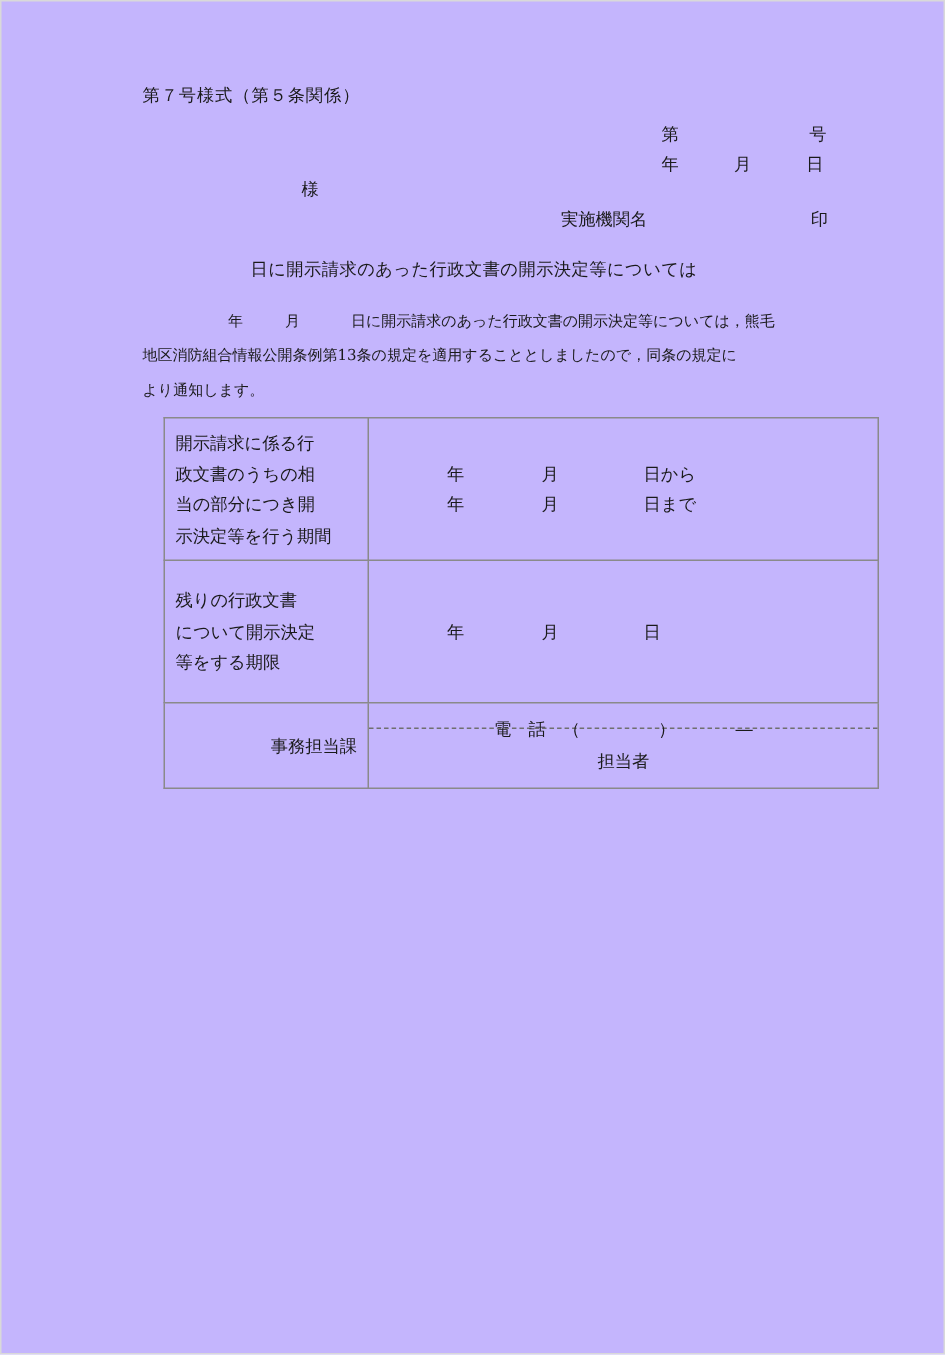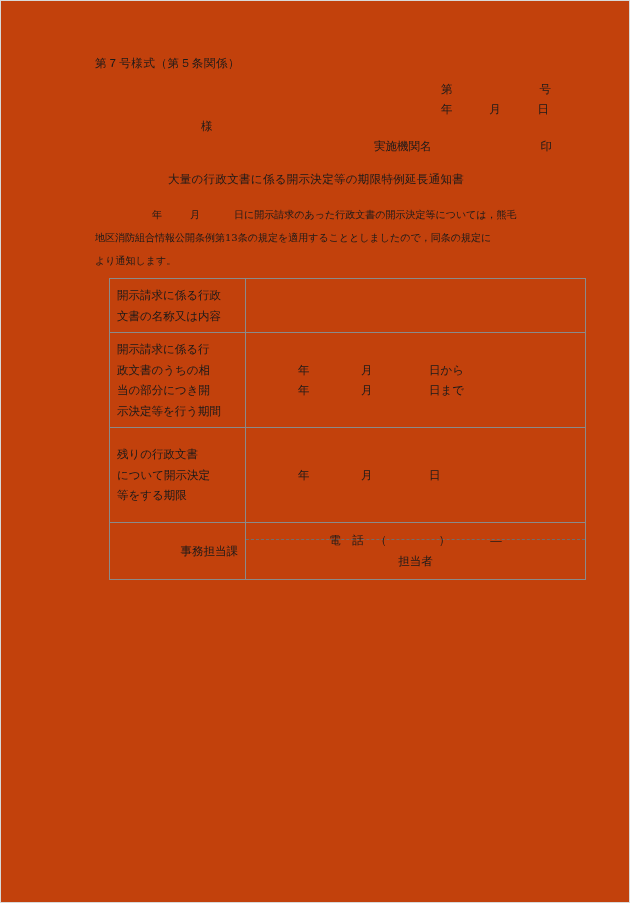--- a/index.html
+++ b/index.html
@@ -9,21 +9,21 @@
     background: #ffffff;
   }
   body {
     font-family: "DejaVu Serif", "Liberation Serif", serif;
     color: #1a1a1a;
   }
   .page {
     position: relative;
     width: 630px;
     height: 903px;
-    background: #c2410c;
+    background: #c4b5fd;
     box-sizing: border-box;
     border: 1px solid #d9d9d9;
     overflow: hidden;
   }
 
   
   .form-no {
     position: absolute;
     left: 94px;
     top: 55px;
@@ -189,39 +189,32 @@
     </div>
   </div>
 
   <div class="addressee">様</div>
 
   <div class="issuer">
     <span>実施機関名</span>
     <span>印</span>
   </div>
 
-  <div class="doc-title">大量の行政文書に係る開示決定等の期限特例延長通知書</div>
+  <div class="doc-title">日に開示請求のあった行政文書の開示決定等については</div>
 
   <div class="body-text">
     <div class="ln">
       <span class="sp-lg"></span><span>年</span><span class="sp-md"></span><span>月</span><span class="sp-sm"></span><span>日に開示請求のあった行政文書の開示決定等については，熊毛</span>
     </div>
     <div class="ln">地区消防組合情報公開条例第13条の規定を適用することとしましたので，同条の規定に</div>
     <div class="ln">より通知します。</div>
   </div>
 
   <table class="form-table">
     <tbody>
-      <tr class="row-r1">
-        <td class="label-cell">
-          <span class="lbl-line">開示請求に係る行政</span>
-          <span class="lbl-line">文書の名称又は内容</span>
-        </td>
-        <td class="value-cell"></td>
-      </tr>
 
 
       <tr class="row-r3">
         <td class="label-cell">
           <span class="lbl-line">開示請求に係る行</span>
           <span class="lbl-line">政文書のうちの相</span>
           <span class="lbl-line">当の部分につき開</span>
           <span class="lbl-line">示決定等を行う期間</span>
         </td>
         <td class="value-cell">

